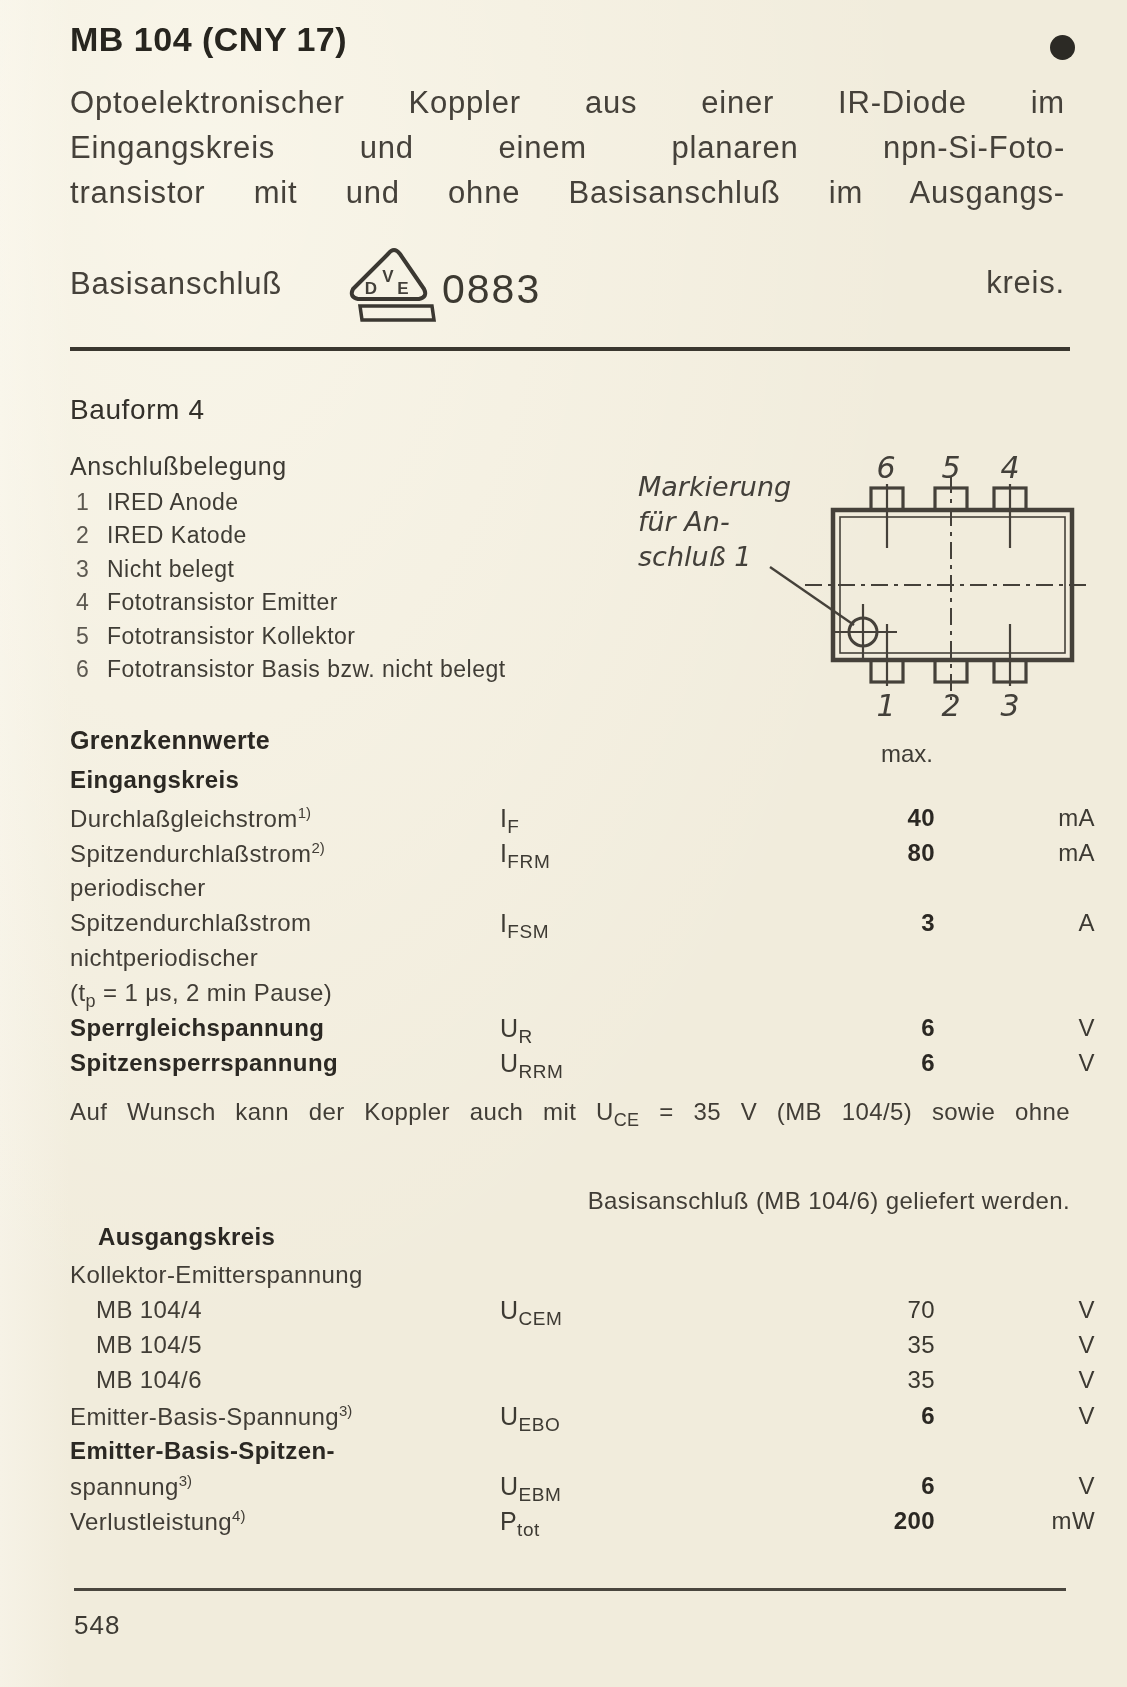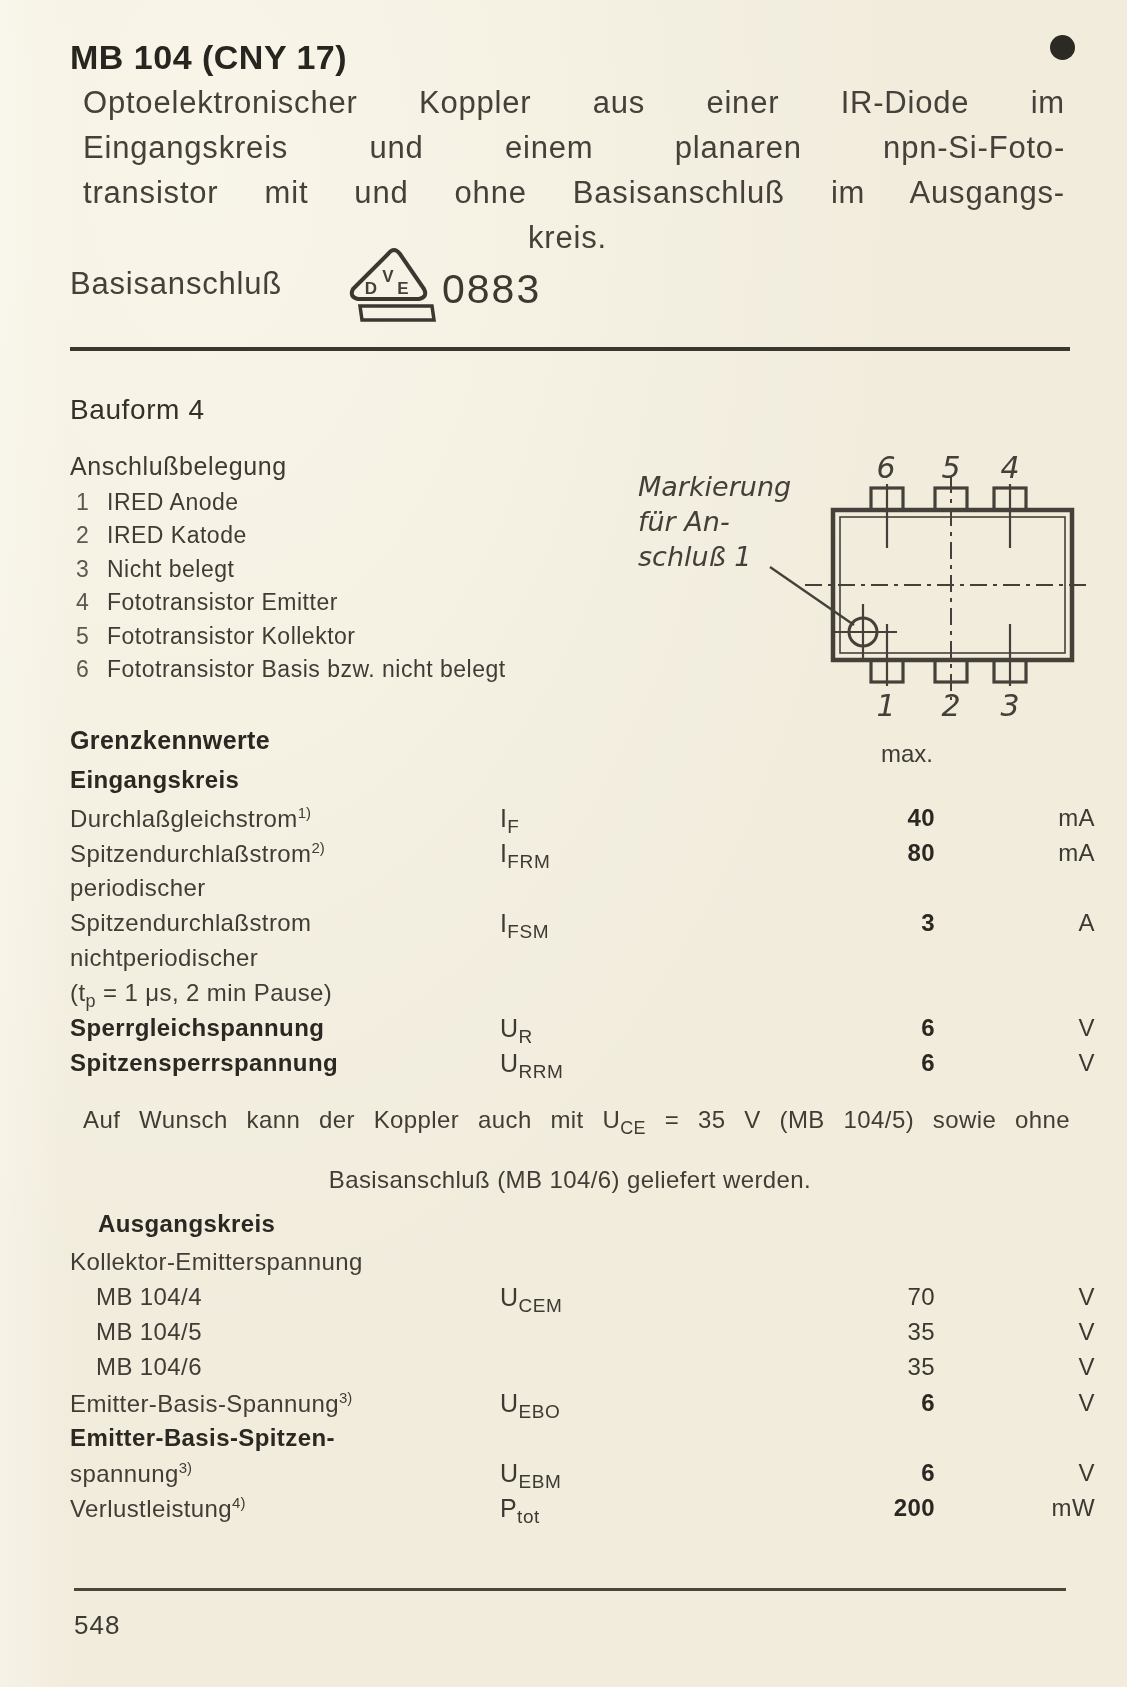--- a/index.html
+++ b/index.html
@@ -14,33 +14,33 @@
     background:
       radial-gradient(ellipse at 18% 10%, rgba(255,253,244,.55), rgba(255,253,244,0) 55%),
       linear-gradient(90deg,#f6f2e6 0px,#f1ecdc 70px),
       #f1ecdc;
     color:#46423a;
     overflow:hidden;
   }
   .abs{position:absolute;}
   
   .title{
-    left:70px;top:38px;
+    left:70px;top:20px;
     font-size:34px;font-weight:700;color:#27251f;letter-spacing:.5px;
   }
   .corner-dot{
     left:1050px;top:35px;width:25px;height:25px;border-radius:50%;
     background:#2c2a25;
   }
   .intro{
     left:70px;top:80px;width:995px;
     font-size:31px;line-height:45px;letter-spacing:.8px;color:#45413a;
   }
-  .jline{text-align:justify;text-align-last:justify;margin-left:13px;}
-  .lline{text-align:center;}
+  .jline{text-align:justify;text-align-last:justify;}
+  .lline{text-align:right;margin-top:45px;}
   .cert-label{left:70px;top:266px;font-size:31px;letter-spacing:.8px;color:#45413a;}
   .cert-number{left:442px;top:266px;font-size:41px;letter-spacing:2px;color:#3c3931;}
   .rule-top{left:70px;top:347px;width:1000px;height:4px;background:#3a372f;}
   .rule-bottom{left:74px;top:1588px;width:992px;height:3px;background:#4a463e;}
   
   .bauform-heading{left:70px;top:394px;font-size:28px;letter-spacing:.6px;color:#33302a;}
   .pinout-heading{left:70px;top:452px;font-size:25px;letter-spacing:.6px;color:#3d3a33;}
   .pin-list{left:76px;top:486px;font-size:23px;letter-spacing:.5px;color:#3f3c35;}
   .pin-list .pin-row{height:33.4px;line-height:33.4px;white-space:nowrap;}
   .pin-num{display:inline-block;width:31px;color:#5c5850;}
@@ -55,21 +55,21 @@
   .tlabel{position:absolute;left:0;white-space:nowrap;color:#413d36;}
   .tlabel.bold{font-weight:700;color:#2b2823;}
   .tlabel.indent{left:26px;}
   .tsym{position:absolute;left:430px;font-size:25px;color:#3d3a33;}
   .ssub{font-size:19px;vertical-align:-6px;letter-spacing:.6px;}
   .lsub{font-size:18px;vertical-align:-6px;}
   .tval{position:absolute;left:700px;width:165px;text-align:right;color:#3a372f;}
   .tval.vbold{font-weight:700;color:#2b2823;}
   .tunit{position:absolute;left:880px;width:145px;text-align:right;color:#3d3a33;}
   sup{font-size:15px;letter-spacing:0;}
-  .note-block{margin-top:10px;width:1000px;font-size:24px;line-height:52px;letter-spacing:.4px;color:#413d36;}
+  .note-block{margin-top:10px;width:1000px;font-size:24px;line-height:36px;letter-spacing:.4px;color:#413d36;}
   .out-heading-wrap{margin-top:4px;margin-left:28px;}
   
   .diagram-svg{left:620px;top:428px;}
   .diagram-svg text{fill:#43403a;}
   
   .page-number{left:74px;top:1610px;font-size:26px;letter-spacing:1px;color:#3d3a33;}
 </style>
 </head>
 <body>
 

